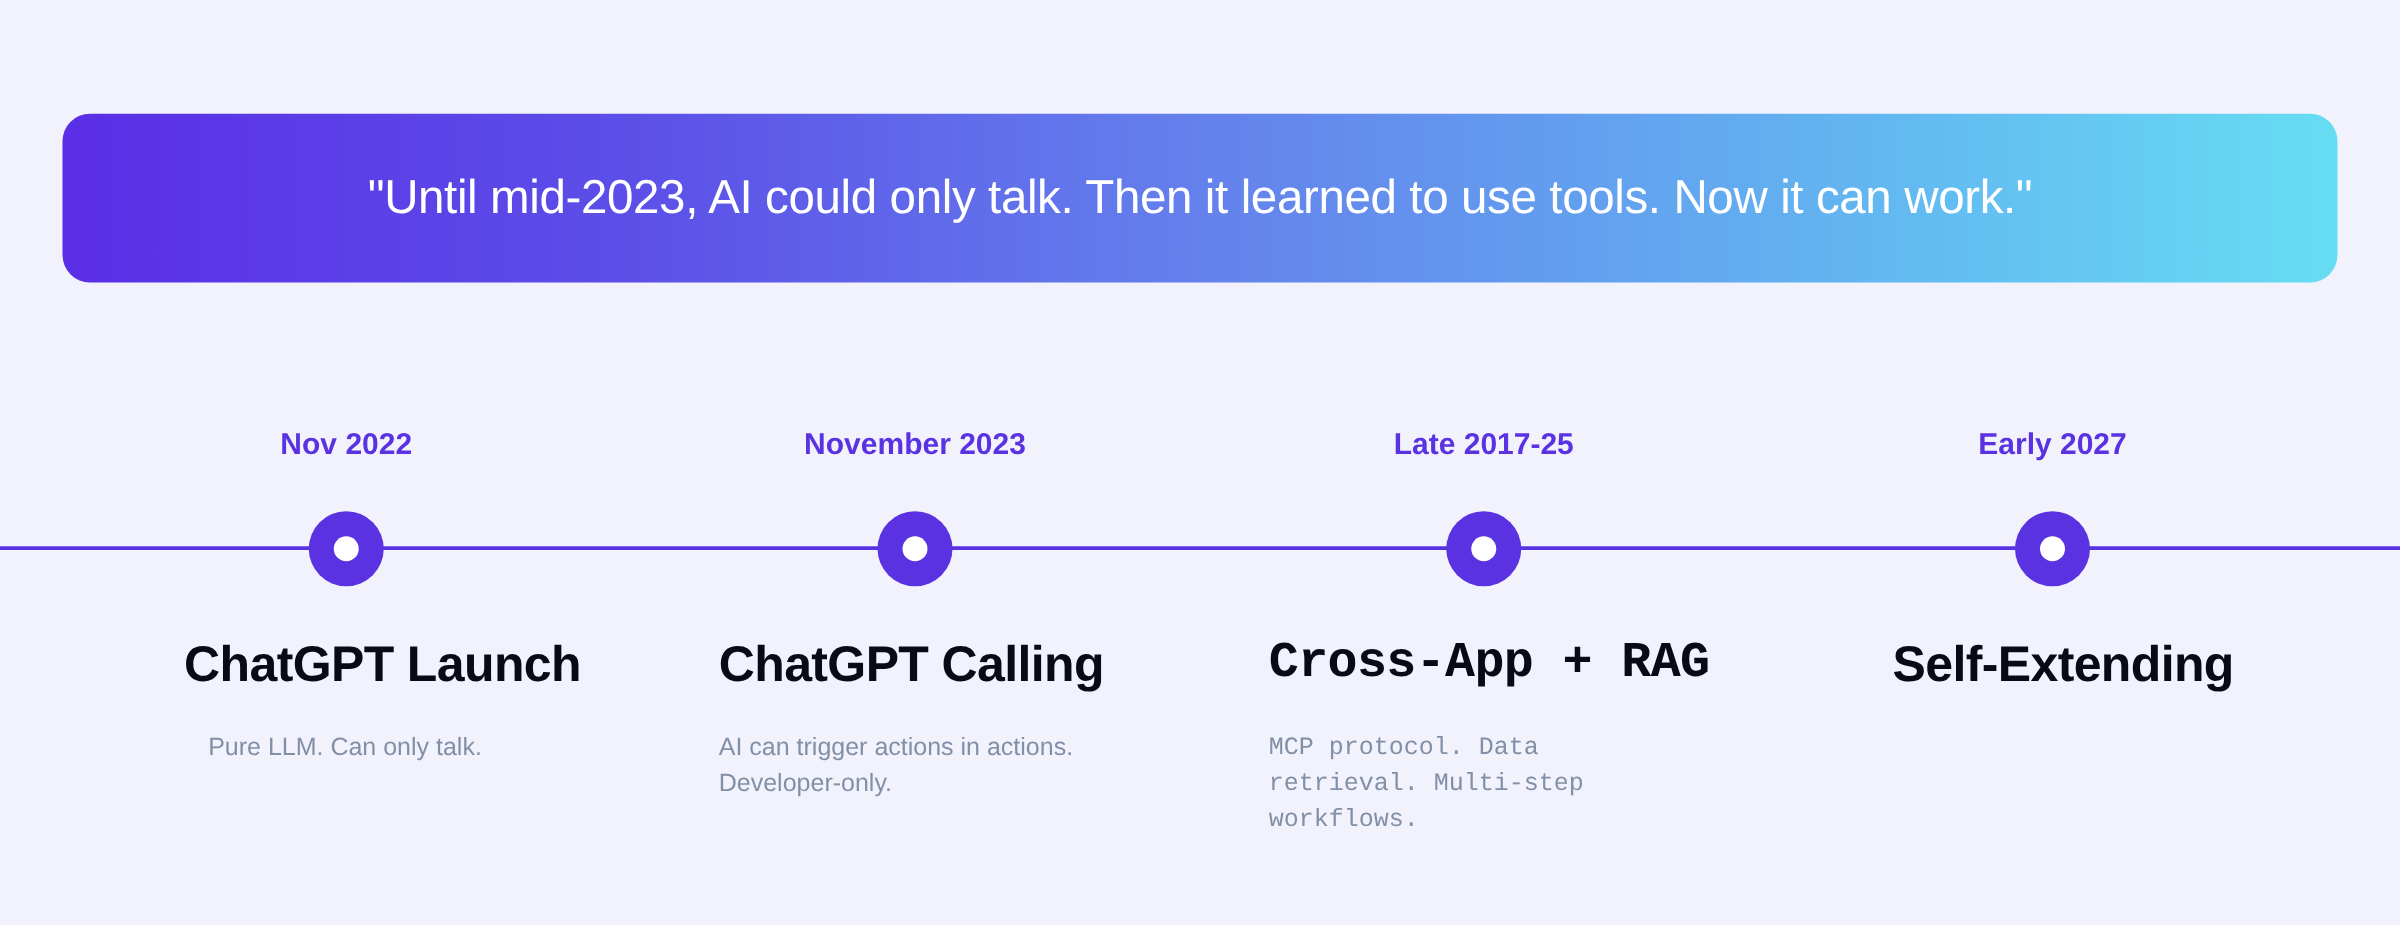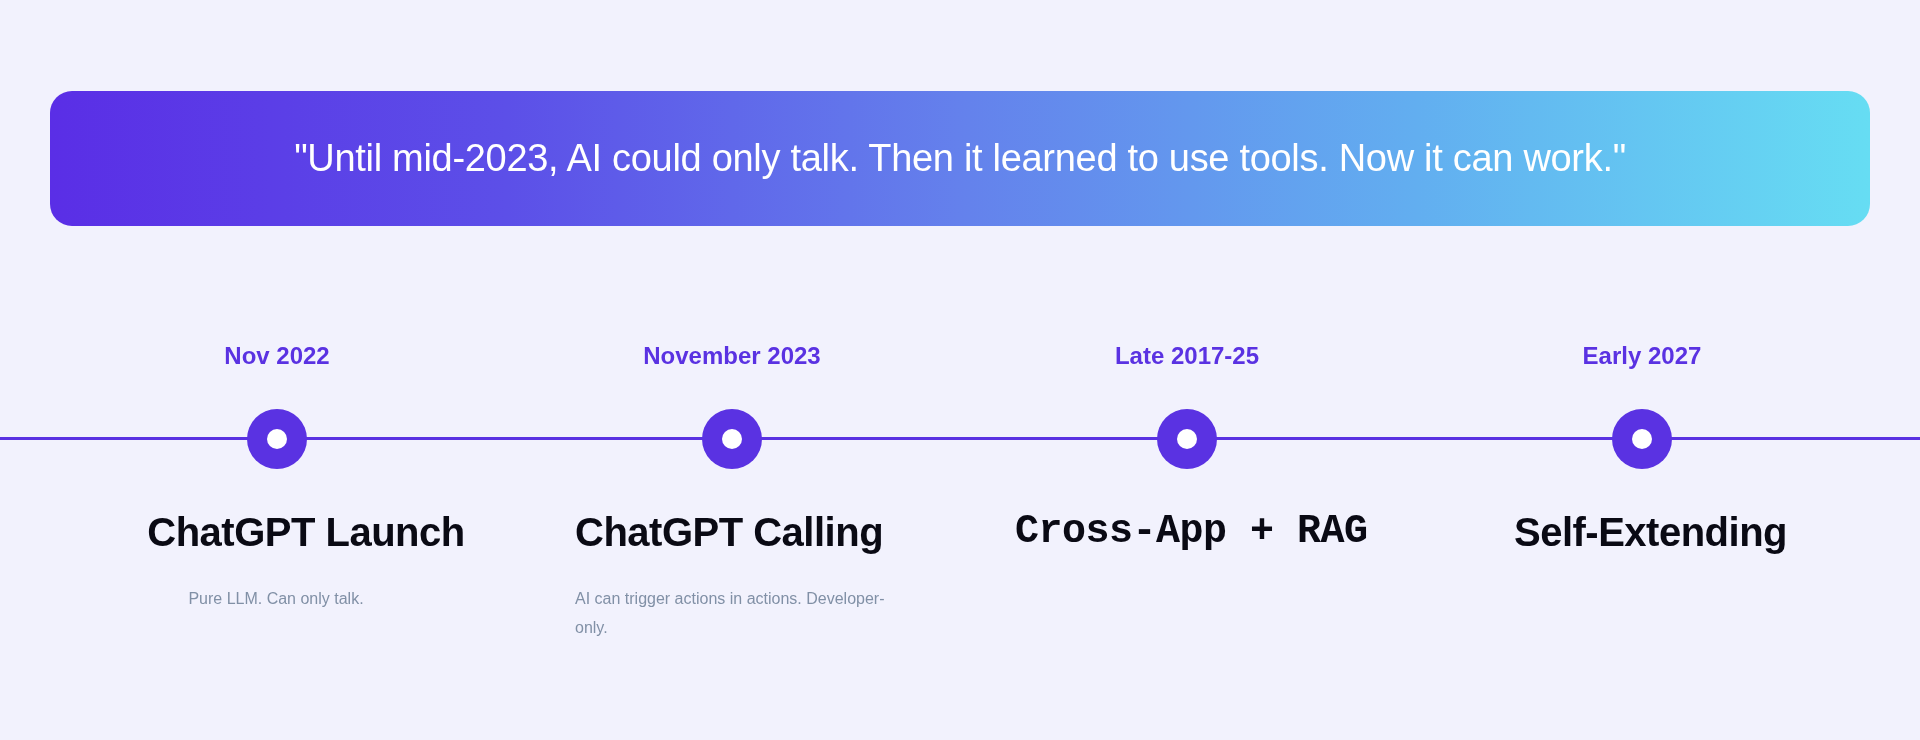--- a/index.html
+++ b/index.html
@@ -85,21 +85,21 @@
       color: #0a0a14;
       font-size: 40px;
       font-weight: 700;
       letter-spacing: -0.5px;
       white-space: nowrap;
       line-height: 1.2;
     }
     .milestone-desc {
       margin-top: 28px;
       color: #8190a6;
-      font-size: 16px;
+      font-size: 20px;
       font-weight: 400;
       line-height: 29px;
       width: 320px;
     }
   </style>
 </head>
 <body>
 
 <div class="canvas">
 
@@ -132,20 +132,21 @@
   </div>
 
   <div class="milestone" style="left:1187px;">
     <div class="milestone-date">Late 2017-25</div>
     <div class="milestone-node">
       <div class="milestone-node-inner"></div>
     </div>
   </div>
   <div class="milestone-card" style="left:1015px;font-family:Liberation Mono, monospace;">
     <div class="milestone-title">Cross-App + RAG</div>
+    <div class="milestone-desc">MCP protocol. Data retrieval. Multi-step workflows.</div>
   </div>
 
   <div class="milestone" style="left:1642px;">
     <div class="milestone-date">Early 2027</div>
     <div class="milestone-node">
       <div class="milestone-node-inner"></div>
     </div>
   </div>
   <div class="milestone-card" style="left:1486px;margin-left:28px;">
     <div class="milestone-title">Self-Extending</div>

